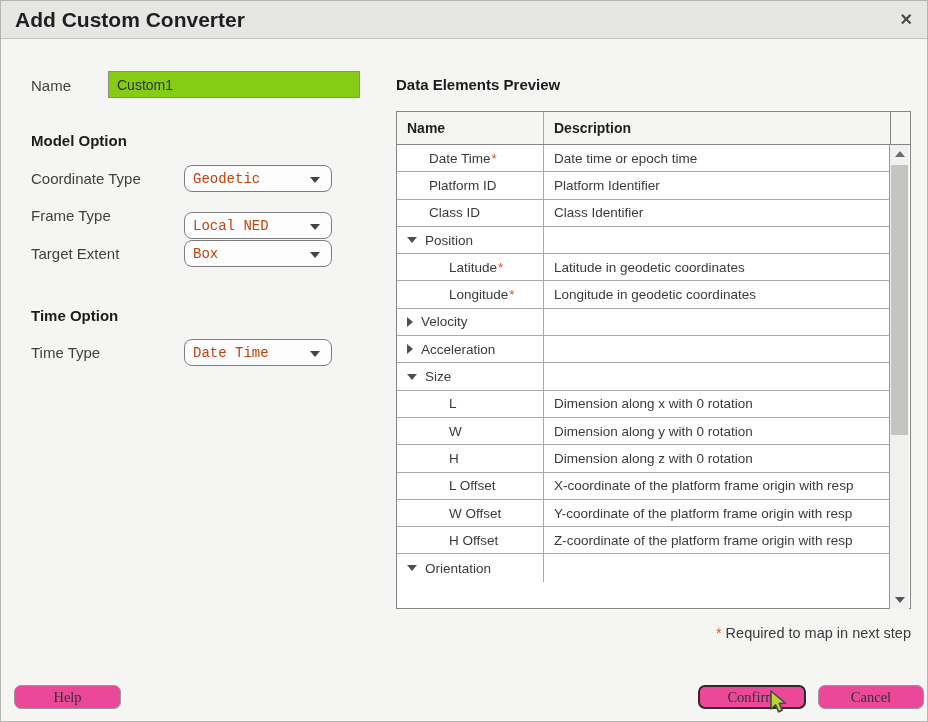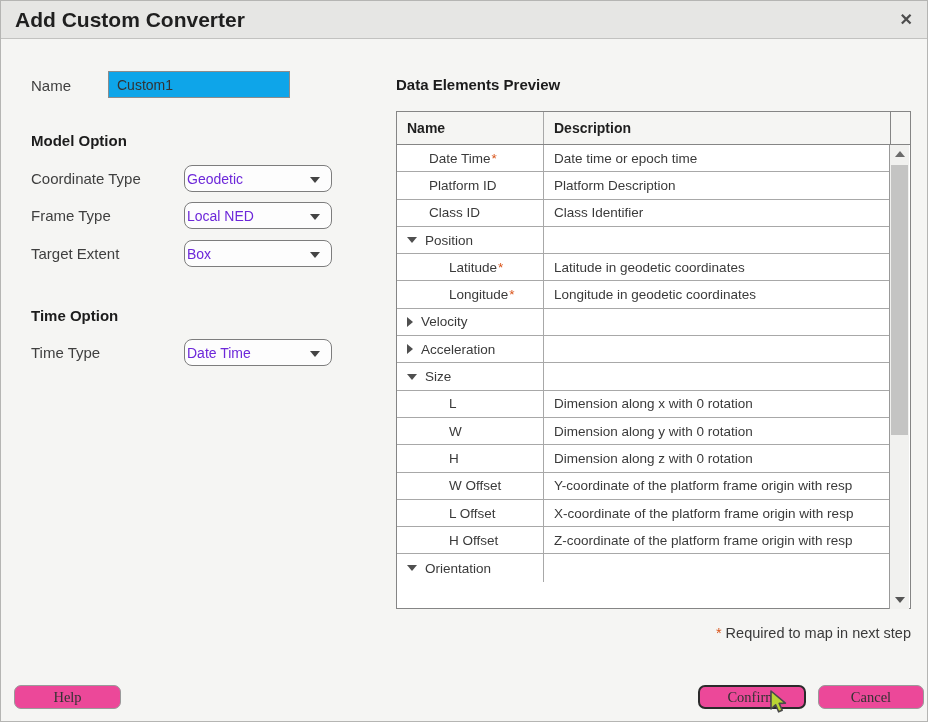--- a/index.html
+++ b/index.html
@@ -17,30 +17,31 @@
   .titlebar .title{font-size:21px;font-weight:bold;color:#1f1f1f;margin-left:14px;}
   .close-x{
     position:absolute;right:10px;top:50%;transform:translateY(-50%);
     font-size:16px;font-weight:bold;color:#4d4d4d;line-height:1;cursor:default;
     padding:2px 4px;
   }
   
   .flabel{position:absolute;font-size:15px;color:#3f3f3f;}
   .fheading{position:absolute;font-size:15px;font-weight:bold;color:#1c1c1c;}
   .text-input{
-    position:absolute;left:107px;top:70px;width:182px;height:27px;
-    box-sizing:border-box;border:1px solid #8c8c8c;background:#0ea5e9;
+    position:absolute;left:107px;top:70px;width:252px;height:27px;
+    box-sizing:border-box;border:1px solid #8c8c8c;background:#84cc16;
     font-family:"Liberation Sans",sans-serif;font-size:14px;color:#333;
     padding:0 0 0 8px;outline:none;border-radius:0;
   }
   .dropdown{
     position:absolute;left:183px;width:148px;height:27px;box-sizing:border-box;
     border:1px solid #7d7d7d;border-radius:8px;background:#fdfdfd;
-    display:flex;align-items:center;padding-left:2px;font-size:14px;color:#6d28d9;
+    display:flex;align-items:center;padding-left:8px;font-size:14px;color:#c2410c;
     cursor:default;
+    font-family:Liberation Mono, monospace;
   }
   .dd-arrow{
     position:absolute;right:11px;top:50%;margin-top:-2px;width:0;height:0;
     border-left:5px solid transparent;border-right:5px solid transparent;
     border-top:6px solid #444;
   }
   
   .preview-heading{position:absolute;left:395px;top:75px;font-size:15px;font-weight:bold;color:#1c1c1c;}
   .table{
     position:absolute;left:395px;top:110px;width:515px;height:498px;
@@ -106,21 +107,21 @@
 
   <span class="fheading" style="left:30px;top:131px;">Model Option</span>
 
   <span class="flabel" style="left:30px;top:169px;">Coordinate Type</span>
   <div class="dropdown" style="top:164px;">
     <span>Geodetic</span>
     <span class="dd-arrow"></span>
   </div>
 
   <span class="flabel" style="left:30px;top:206px;">Frame Type</span>
-  <div class="dropdown" style="top:201px;text-align:center;">
+  <div class="dropdown" style="top:211px;text-align:center;">
     <span>Local NED</span>
     <span class="dd-arrow"></span>
   </div>
 
   <span class="flabel" style="left:30px;top:244px;">Target Extent</span>
   <div class="dropdown" style="top:239px;">
     <span>Box</span>
     <span class="dd-arrow"></span>
   </div>
 
@@ -146,21 +147,21 @@
             <div class="tcell name-cell lvl1">
               <span>Date Time</span>
               <span class="req">*</span>
             </div>
             <div class="tcell desc-cell">Date time or epoch time</div>
           </div>
           <div class="trow">
             <div class="tcell name-cell lvl1">
               <span>Platform ID</span>
             </div>
-            <div class="tcell desc-cell">Platform Description</div>
+            <div class="tcell desc-cell">Platform Identifier</div>
           </div>
           <div class="trow">
             <div class="tcell name-cell lvl1">
               <span>Class ID</span>
             </div>
             <div class="tcell desc-cell">Class Identifier</div>
           </div>
           <div class="trow">
             <div class="tcell name-cell lvl0">
               <span class="caret down"></span>
@@ -216,29 +217,29 @@
             <div class="tcell desc-cell">Dimension along y with 0 rotation</div>
           </div>
           <div class="trow">
             <div class="tcell name-cell lvl2">
               <span>H</span>
             </div>
             <div class="tcell desc-cell">Dimension along z with 0 rotation</div>
           </div>
           <div class="trow">
             <div class="tcell name-cell lvl2">
+              <span>L Offset</span>
+            </div>
+            <div class="tcell desc-cell">X-coordinate of the platform frame origin with resp</div>
+          </div>
+          <div class="trow">
+            <div class="tcell name-cell lvl2">
               <span>W Offset</span>
             </div>
             <div class="tcell desc-cell">Y-coordinate of the platform frame origin with resp</div>
-          </div>
-          <div class="trow">
-            <div class="tcell name-cell lvl2">
-              <span>L Offset</span>
-            </div>
-            <div class="tcell desc-cell">X-coordinate of the platform frame origin with resp</div>
           </div>
           <div class="trow">
             <div class="tcell name-cell lvl2">
               <span>H Offset</span>
             </div>
             <div class="tcell desc-cell">Z-coordinate of the platform frame origin with resp</div>
           </div>
           <div class="trow">
             <div class="tcell name-cell lvl0">
               <span class="caret down"></span>

